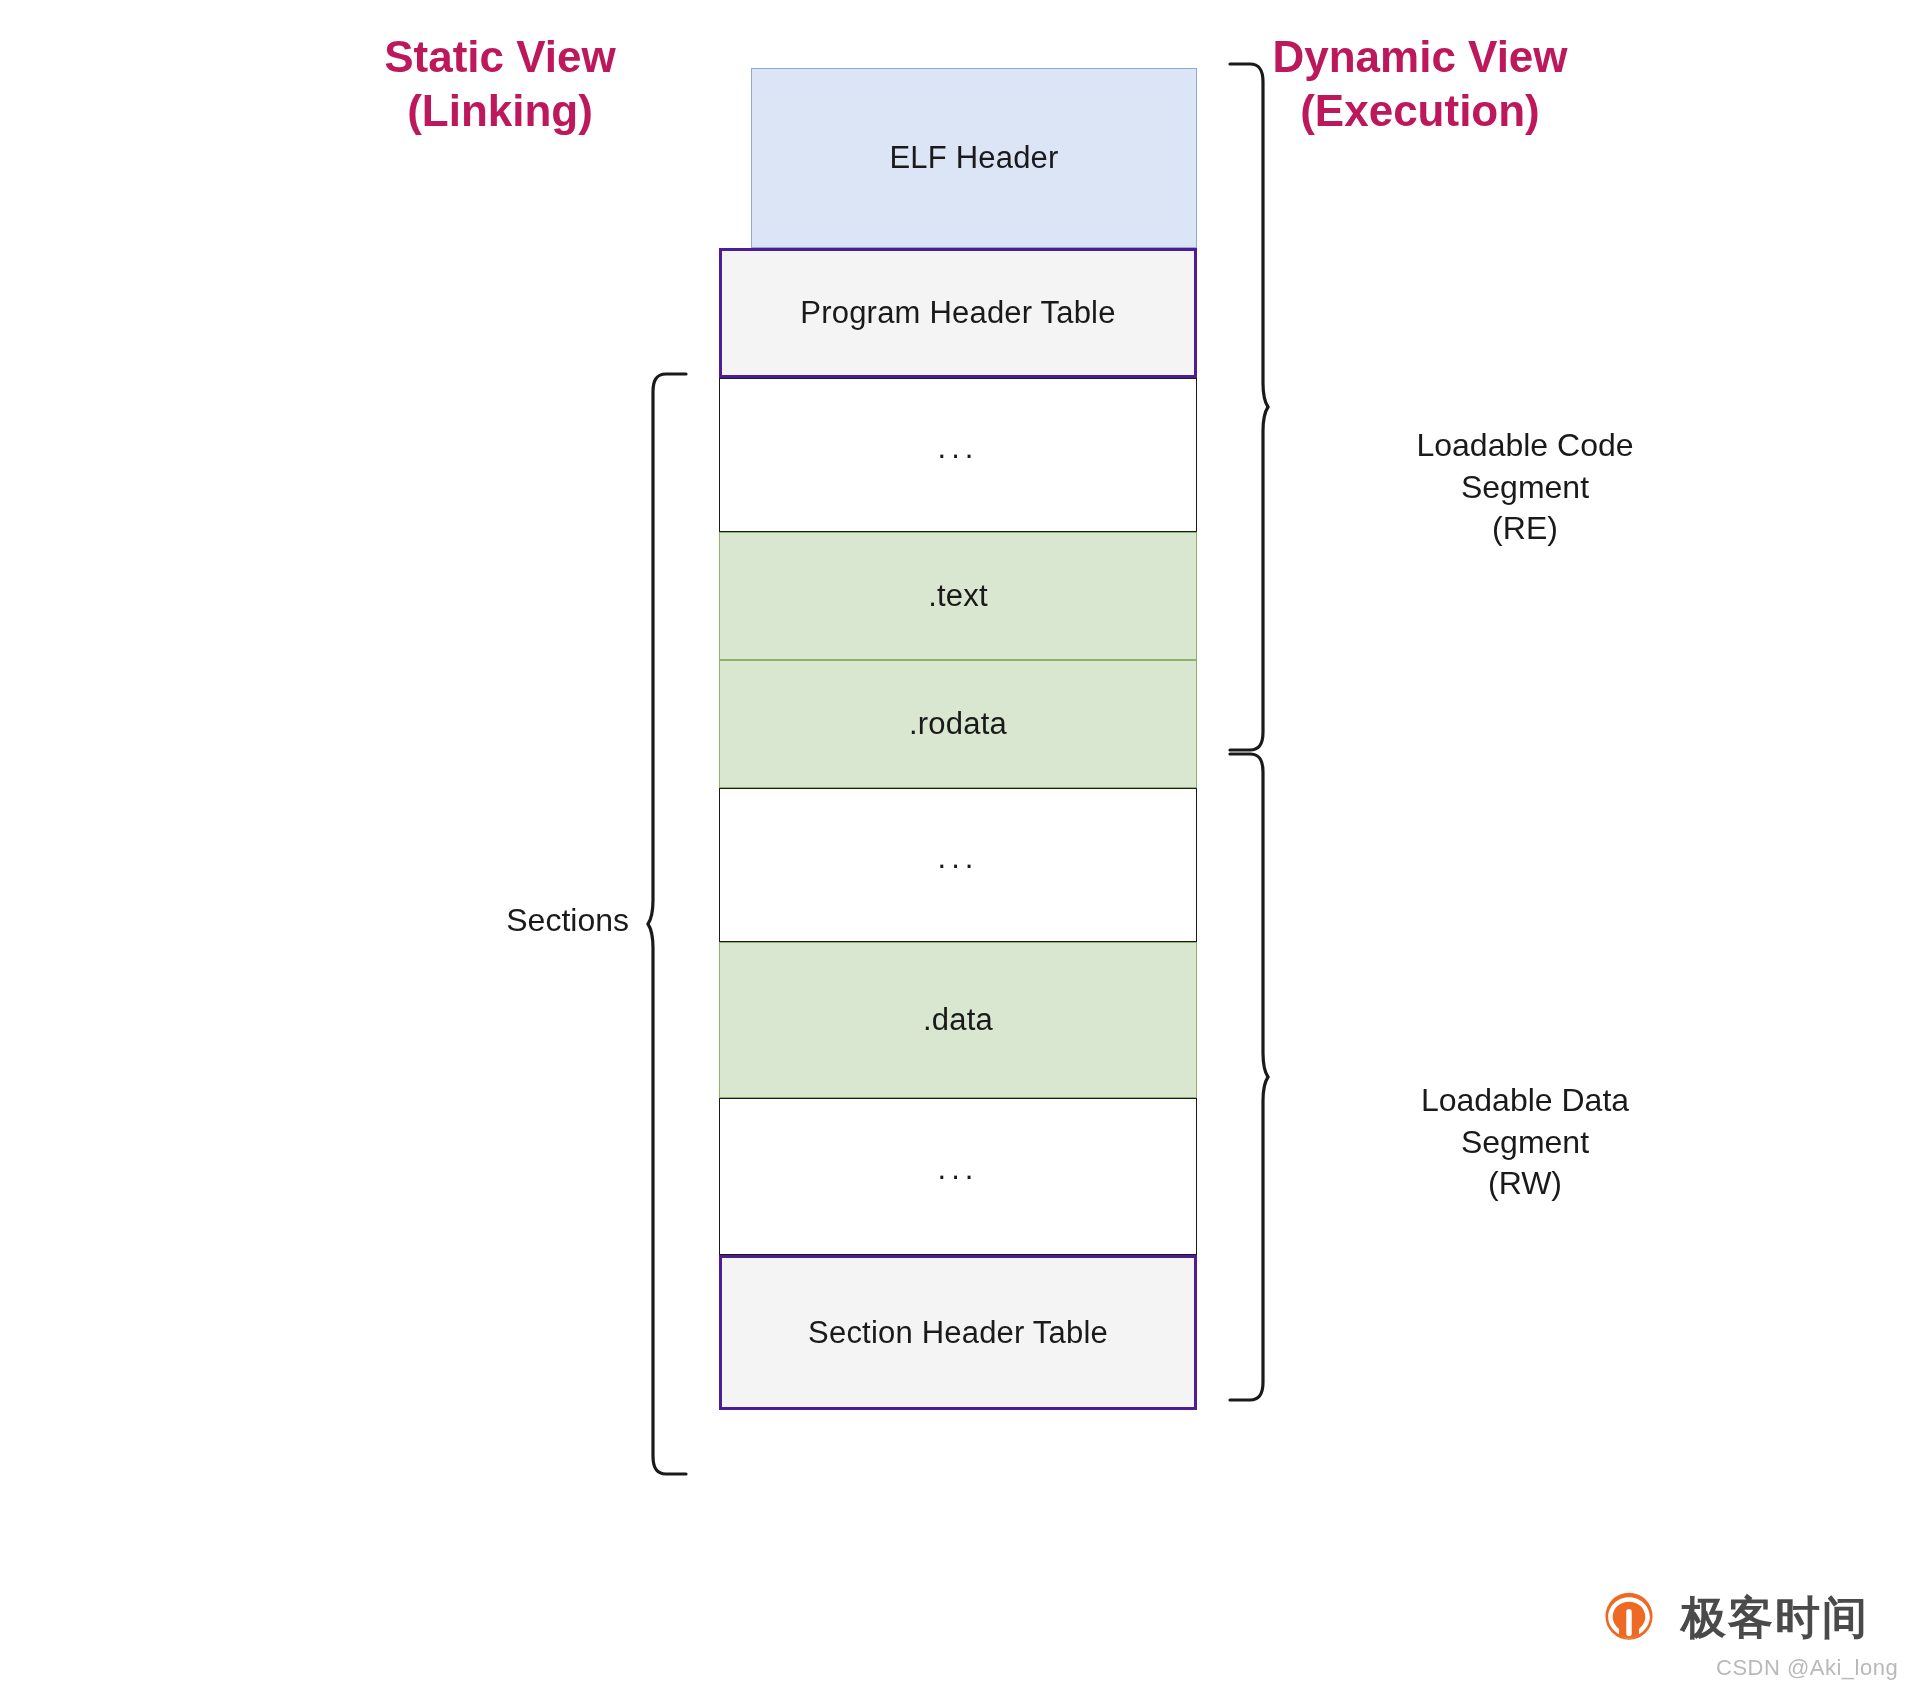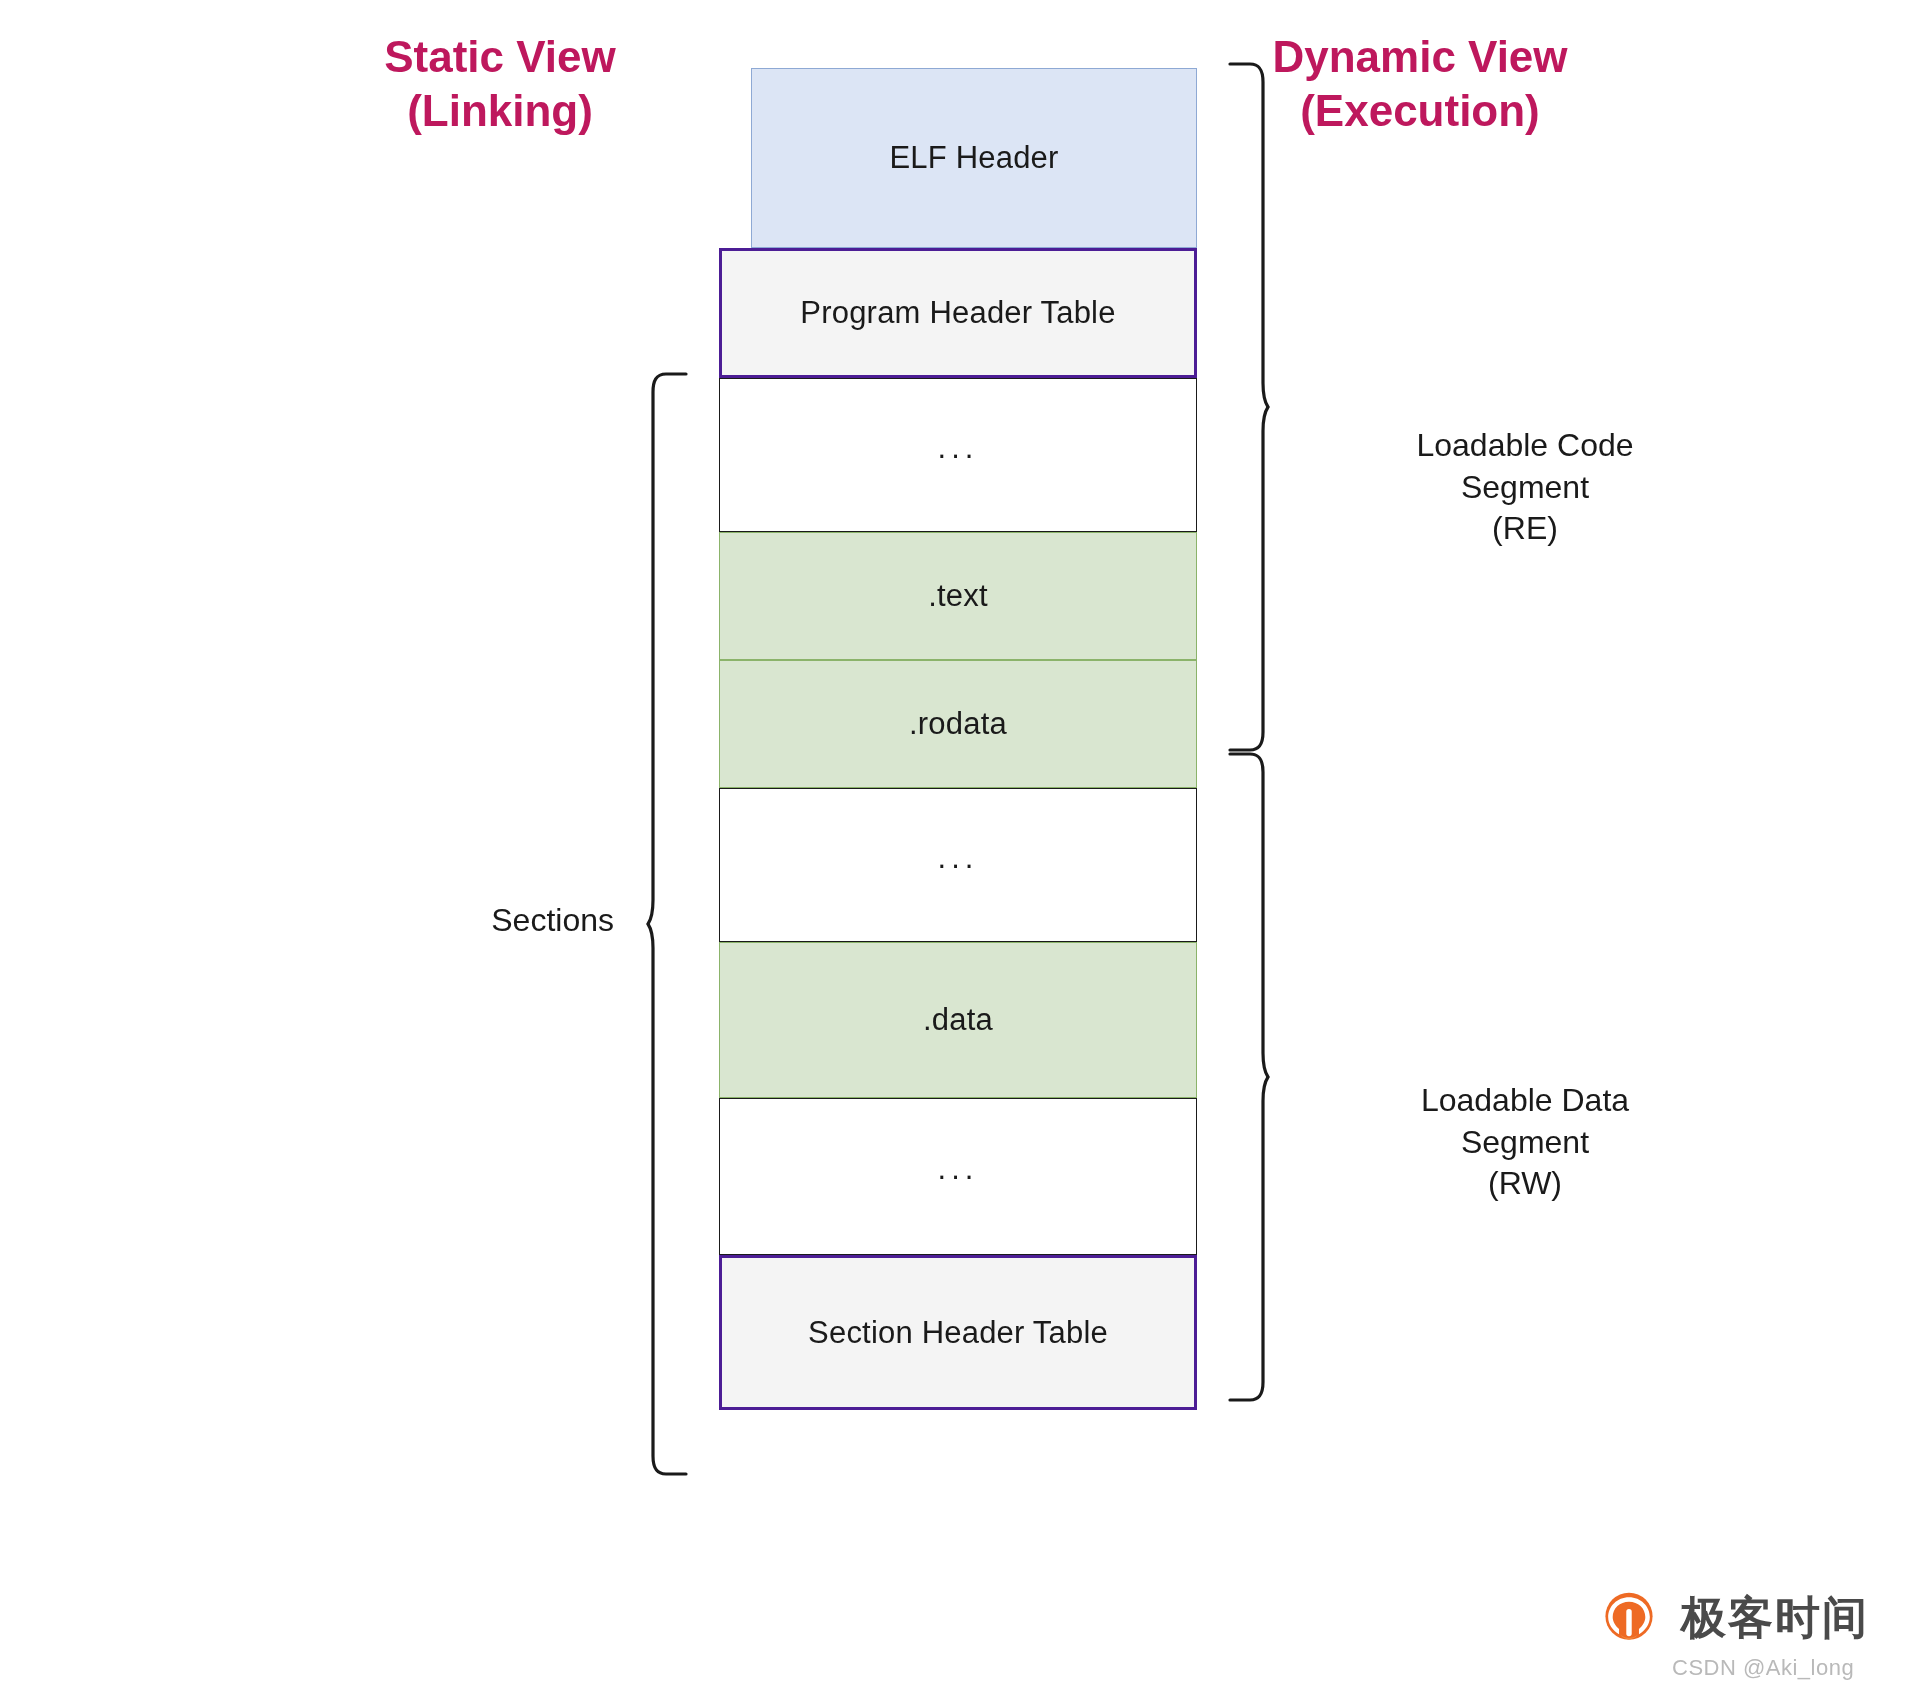--- a/index.html
+++ b/index.html
@@ -84,21 +84,21 @@
 
   
   .brace-label {
     position: absolute;
     font-size: 32px;
     line-height: 1.30;
     color: #1a1a1a;
     white-space: pre-line;
   }
   #sections-label {
-    left: 284px;
+    left: 299px;
     top: 900px;
     width: 330px;
     text-align: right;
   }
   #code-segment-label {
     left: 1310px;
     top: 1035px;
     width: 430px;
     text-align: center;
   }
@@ -123,21 +123,21 @@
     height: 58px;
   }
   #watermark-text {
     font-size: 45px;
     font-weight: bold;
     color: #4a4a4a;
     letter-spacing: 2px;
   }
   #attribution {
     position: absolute;
-    left: 1672px;
+    left: 1716px;
     top: 1655px;
     font-size: 22px;
     color: #b9b9b9;
     letter-spacing: .5px;
   }
 </style>
 </head>
 <body>
 
 <div class="view-title" id="static-view-title">Static View

